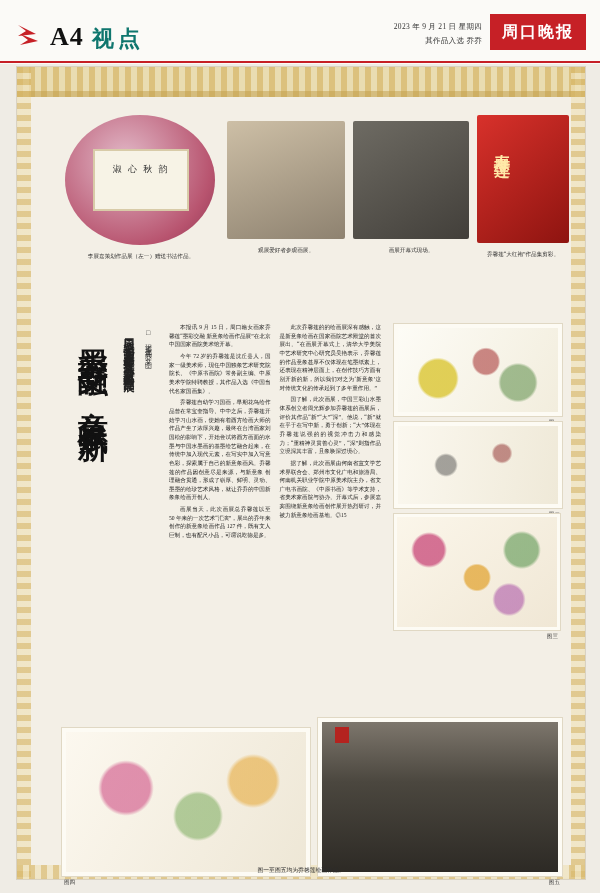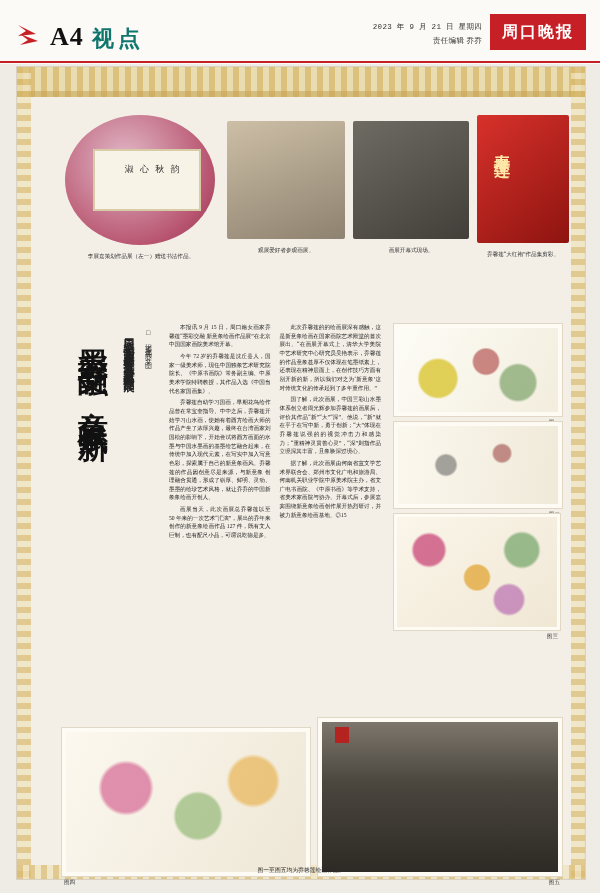--- a/index.html
+++ b/index.html
@@ -5,21 +5,21 @@
   html,body{margin:0;padding:0;background:#d8d4cc;}
   body{width:600px;height:893px;font-family:"Liberation Serif",serif;overflow:hidden;}
   .page{position:relative;width:600px;height:893px;background:#efece5;}
 
   
   .masthead{position:absolute;left:0;top:0;width:600px;height:64px;background:#fbfaf7;}
   .mh-arrow{position:absolute;left:18px;top:24px;width:26px;height:22px;}
   .mh-arrow svg{display:block;}
   .mh-page{position:absolute;left:50px;top:22px;font-size:26px;font-weight:bold;color:#111;letter-spacing:1px;font-family:"Liberation Serif",serif;}
   .mh-section{position:absolute;left:92px;top:24px;font-size:22px;font-weight:bold;color:#0f766e;letter-spacing:4px;}
-  .mh-date{position:absolute;right:118px;top:22px;font-size:7.5px;color:#333;letter-spacing:.3px;font-family:Liberation Mono, monospace;}
+  .mh-date{position:absolute;right:118px;top:22px;font-size:7.5px;color:#333;letter-spacing:.3px;}
   .mh-editor{position:absolute;right:118px;top:36px;font-size:7.5px;color:#333;letter-spacing:.3px;}
   .mh-logo{position:absolute;right:14px;top:14px;width:96px;height:36px;background:#c62026;border-radius:0;color:#fff;
            font-size:16px;font-weight:bold;letter-spacing:2px;display:flex;align-items:center;justify-content:center;}
   .mh-rule{position:absolute;left:0;top:61px;width:600px;height:2px;background:#c62026;}
 
   
   .sheet{position:absolute;left:16px;top:66px;width:568px;height:812px;background:#f3efe6;
          border:1px solid #d9d2c2;box-shadow:0 0 2px rgba(0,0,0,.12) inset;}
   .ornament-top{position:absolute;left:0;top:0;width:568px;height:30px;
      background:repeating-linear-gradient(90deg,#d9b96b 0 6px,#e8d9a8 6px 12px);opacity:.85;}
@@ -29,21 +29,21 @@
   .side-r{position:absolute;right:0;top:0;width:14px;height:812px;
      background:repeating-linear-gradient(180deg,#d9b96b 0 6px,#efe2bb 6px 12px);opacity:.7;}
   .ornament-bot{position:absolute;left:0;bottom:0;width:568px;height:14px;
      background:repeating-linear-gradient(90deg,#d9b96b 0 6px,#efe2bb 6px 12px);opacity:.7;}
 
   
   .photos{position:absolute;left:24px;top:40px;width:520px;height:190px;}
   .ph{position:absolute;overflow:hidden;border-radius:2px;}
   .p1{left:24px;top:8px;width:150px;height:130px;border-radius:50%;
       background:radial-gradient(circle at 40% 35%,#e2b9c8,#b8546f 70%,#8d3350);}
-  .p1 .frame{position:absolute;left:28px;top:34px;width:92px;height:58px;background:#f7f3e6;border:2px solid #d8cba8;padding-left:12px;}
+  .p1 .frame{position:absolute;left:28px;top:34px;width:92px;height:58px;background:#f7f3e6;border:2px solid #d8cba8;}
   .p1 .frame span{display:block;text-align:center;font-size:9px;color:#333;line-height:1.5;padding-top:12px;letter-spacing:2px;}
   .p2{left:186px;top:14px;width:118px;height:118px;background:linear-gradient(160deg,#cdbfa6,#8e8270);}
   .p3{left:312px;top:14px;width:116px;height:118px;background:linear-gradient(150deg,#6e6b63,#423f3a);}
   .p4{left:436px;top:8px;width:92px;height:128px;background:linear-gradient(140deg,#d8312b,#8e1410);}
   .p4 span{position:absolute;left:14px;top:26px;color:#ffe9a8;font-size:16px;font-weight:bold;letter-spacing:4px;writing-mode:vertical-rl;}
   .capline{position:absolute;font-size:5.6px;color:#2d2d2d;text-align:center;}
 
   
   .headline{position:absolute;left:40px;top:258px;width:56px;height:300px;
      writing-mode:vertical-rl;text-orientation:upright;font-size:30px;font-weight:bold;color:#111;letter-spacing:6px;
@@ -100,21 +100,21 @@
   <div class="masthead">
     <div class="mh-arrow">
       <svg width="26" height="22" viewBox="0 0 26 22">
           <path d="M0 1 L18 10 L0 12 L8 7 Z" fill="#c62026"></path>
           <path d="M2 10 L20 17 L2 21 L10 16 Z" fill="#c62026"></path>
         </svg>
     </div>
     <div class="mh-page">A4</div>
     <div class="mh-section">视点</div>
     <div class="mh-date">2023 年 9 月 21 日  星期四</div>
-    <div class="mh-editor">责任编辑  乔乔</div>
+    <div class="mh-editor">其作品入选  乔乔</div>
     <div class="mh-logo">周口晚报</div>
     <div class="mh-rule"></div>
   </div>
 
   <div class="sheet">
     <div class="ornament-top"></div>
     <div class="side-l"></div>
     <div class="side-r"></div>
     <div class="ornament-bot"></div>
 

